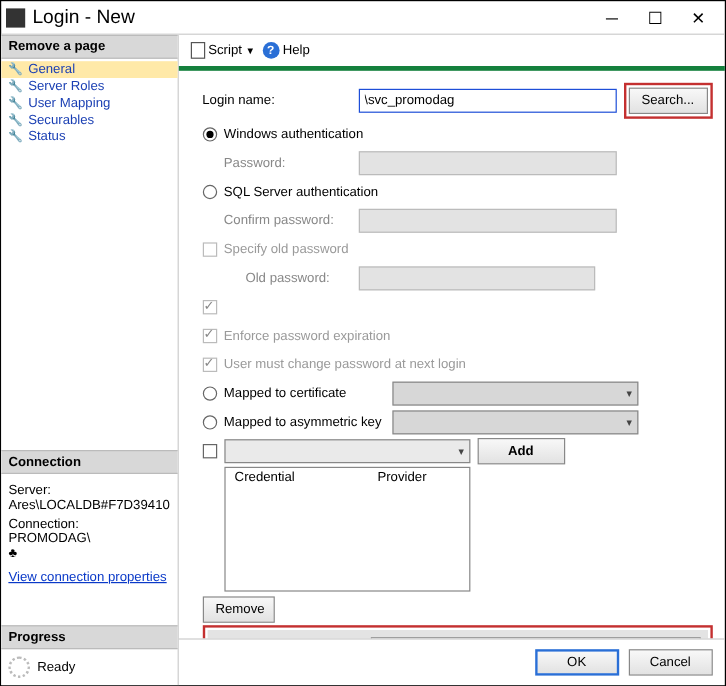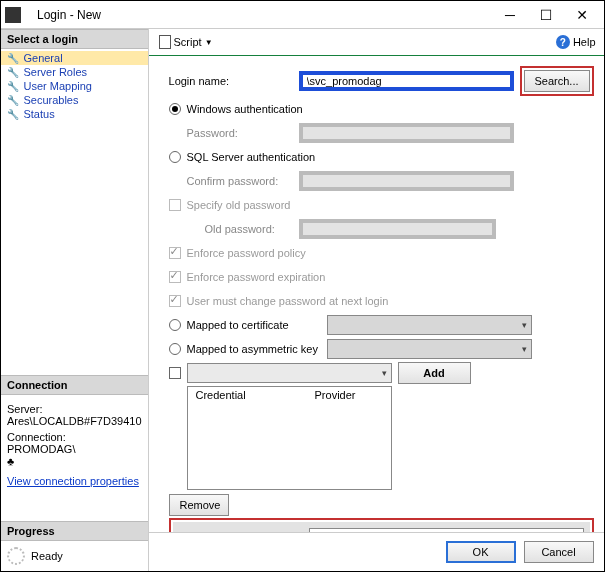--- a/index.html
+++ b/index.html
@@ -1,50 +1,50 @@
 <!DOCTYPE html>
 <html><head>
 <meta charset="utf-8">
 <style>
 * { box-sizing: border-box; margin: 0; padding: 0; font-family: "Segoe UI", Tahoma, sans-serif; font-size: 11px; }
 body { background: #fff; width: 605px; height: 572px; overflow: hidden; border: 1px solid #000; }
 .titlebar { height: 28px; display: flex; align-items: center; padding: 0 4px; border-bottom: 1px solid #ccc; }
 .titlebar .icon { width: 16px; height: 16px; background: #333; margin-right: 6px; }
-.titlebar .title { flex: 1; font-size: 12px; margin-left: 10px; }
+.titlebar .title { flex: 1; font-size: 16px; }
 .winbtns { display: flex; }
 .winbtn { width: 36px; height: 24px; display: flex; align-items: center; justify-content: center; font-size: 14px; }
 .content { display: flex; height: calc(100% - 28px); }
 .leftcol { width: 150px; background: #fff; display: flex; flex-direction: column; border-right: 1px solid #ccc; }
 .panehead { background: #d8d8d8; padding: 3px 6px; font-weight: bold; border-top: 1px solid #bbb; border-bottom: 1px solid #bbb; }
 .pagelist { flex: 0 0 auto; padding: 2px 0; }
 .pageitem { display: flex; align-items: center; padding: 1px 6px; cursor: pointer; }
 .pageitem.selected { background: #ffe9a8; }
 .pageitem .wrench { margin-right: 4px; font-size: 10px; color: #444; }
 .pageitem .label { color: #1a3fb3; }
 .spacerflex { flex: 1; }
 .connbox { padding: 4px 6px; font-size: 11px; }
 .connbox .lbl { margin-top: 4px; }
 .connbox .val { color: #000; }
 .link { color: #0a39c8; text-decoration: underline; display: inline-block; margin-top: 8px; cursor: pointer; }
 .progressrow { display: flex; align-items: center; padding: 6px; gap: 6px; }
 .spinner { width: 18px; height: 18px; border: 2px dotted #bbb; border-radius: 50%; }
 .rightcol { flex: 1; display: flex; flex-direction: column; }
-.toolbar { display: flex; align-items: center; gap: 22px; padding: 6px 10px; border-bottom: 1px solid #15803d; justify-content: space-between; }
+.toolbar { display: flex; align-items: center; gap: 6px; padding: 6px 10px; border-bottom: 4px solid #15803d; }
 .tool { display: flex; align-items: center; gap: 3px; cursor: pointer; }
 .formarea { flex: 1; padding: 10px 12px 0 20px; overflow: hidden; }
 .row { display: flex; align-items: center; min-height: 22px; margin-bottom: 2px; }
 .lblcol { width: 130px; color: #000; }
 .sub .lblcol { padding-left: 18px; color: #888; }
 .sub2 .lblcol { padding-left: 36px; color: #888; }
 .radio, .check { width: 12px; height: 12px; border: 1px solid #666; margin-right: 6px; display: inline-block; position: relative; }
 .radio { border-radius: 50%; }
 .radio.checked::after { content: ""; width: 6px; height: 6px; background: #000; border-radius: 50%; position: absolute; top: 2px; left: 2px; }
 .check.disabled { border-color: #bbb; }
 .check.checked::after { content: "✓"; position: absolute; top: -3px; left: 0; font-size: 11px; color: #888; }
-input[type=text] { height: 20px; border: 4px solid #1d4ed8; padding: 0 4px; background: #fff; }
+input[type=text] { height: 20px; border: 1px solid #1d4ed8; padding: 0 4px; background: #fff; }
 input[type=text][disabled] { background: #e3e3e3; border-color: #bbb; }
 .login-input { width: 215px; border: 1px solid #2a6fd6; }
 .btn { height: 22px; border: 1px solid #888; background: linear-gradient(#f8f8f8,#e2e2e2); padding: 0 10px; cursor: pointer; }
 .combo { height: 20px; border: 1px solid #888; background: #d7d7d7; display: flex; align-items: center; padding: 0 4px; justify-content: space-between; }
 .combo .arrow { font-size: 9px; color: #444; }
 .credbox { border: 1px solid #888; height: 104px; background: #fff; }
 .credhead { display: flex; padding: 2px 8px; }
 .credhead span:first-child { width: 119px; }
 .redbox { border: 2px solid #c43030; padding: 2px; }
 .defaults { background: #e3e3e3; padding: 4px 6px; }
@@ -65,21 +65,21 @@
   <span class="title">Login - New</span>
   <div class="winbtns">
     <div class="winbtn">─</div>
     <div class="winbtn">☐</div>
     <div class="winbtn">✕</div>
   </div>
 </div>
 
 <div class="content">
   <div class="leftcol">
-    <div class="panehead">Select a login</div>
+    <div class="panehead">Remove a page</div>
     <div class="pagelist">
       <div class="pageitem selected">
           <span class="wrench">🔧</span>
           <span class="label">General</span>
         </div>
       <div class="pageitem">
           <span class="wrench">🔧</span>
           <span class="label">Server Roles</span>
         </div>
       <div class="pageitem">
@@ -151,21 +151,20 @@
       <div class="row sub">
           <span class="check disabled"></span>
           <span class="disabledtxt">Specify old password</span>
         </div>
       <div class="row sub2">
           <span class="lblcol">Old password:</span>
           <input type="text" disabled="" style="width: 197px;">
         </div>
       <div class="row sub">
           <span class="check disabled checked"></span>
-          <span class="disabledtxt">Enforce password policy</span>
         </div>
       <div class="row sub">
           <span class="check disabled checked"></span>
           <span class="disabledtxt">Enforce password expiration</span>
         </div>
       <div class="row sub">
           <span class="check disabled checked"></span>
           <span class="disabledtxt">User must change password at next login</span>
         </div>
       <div class="row">

